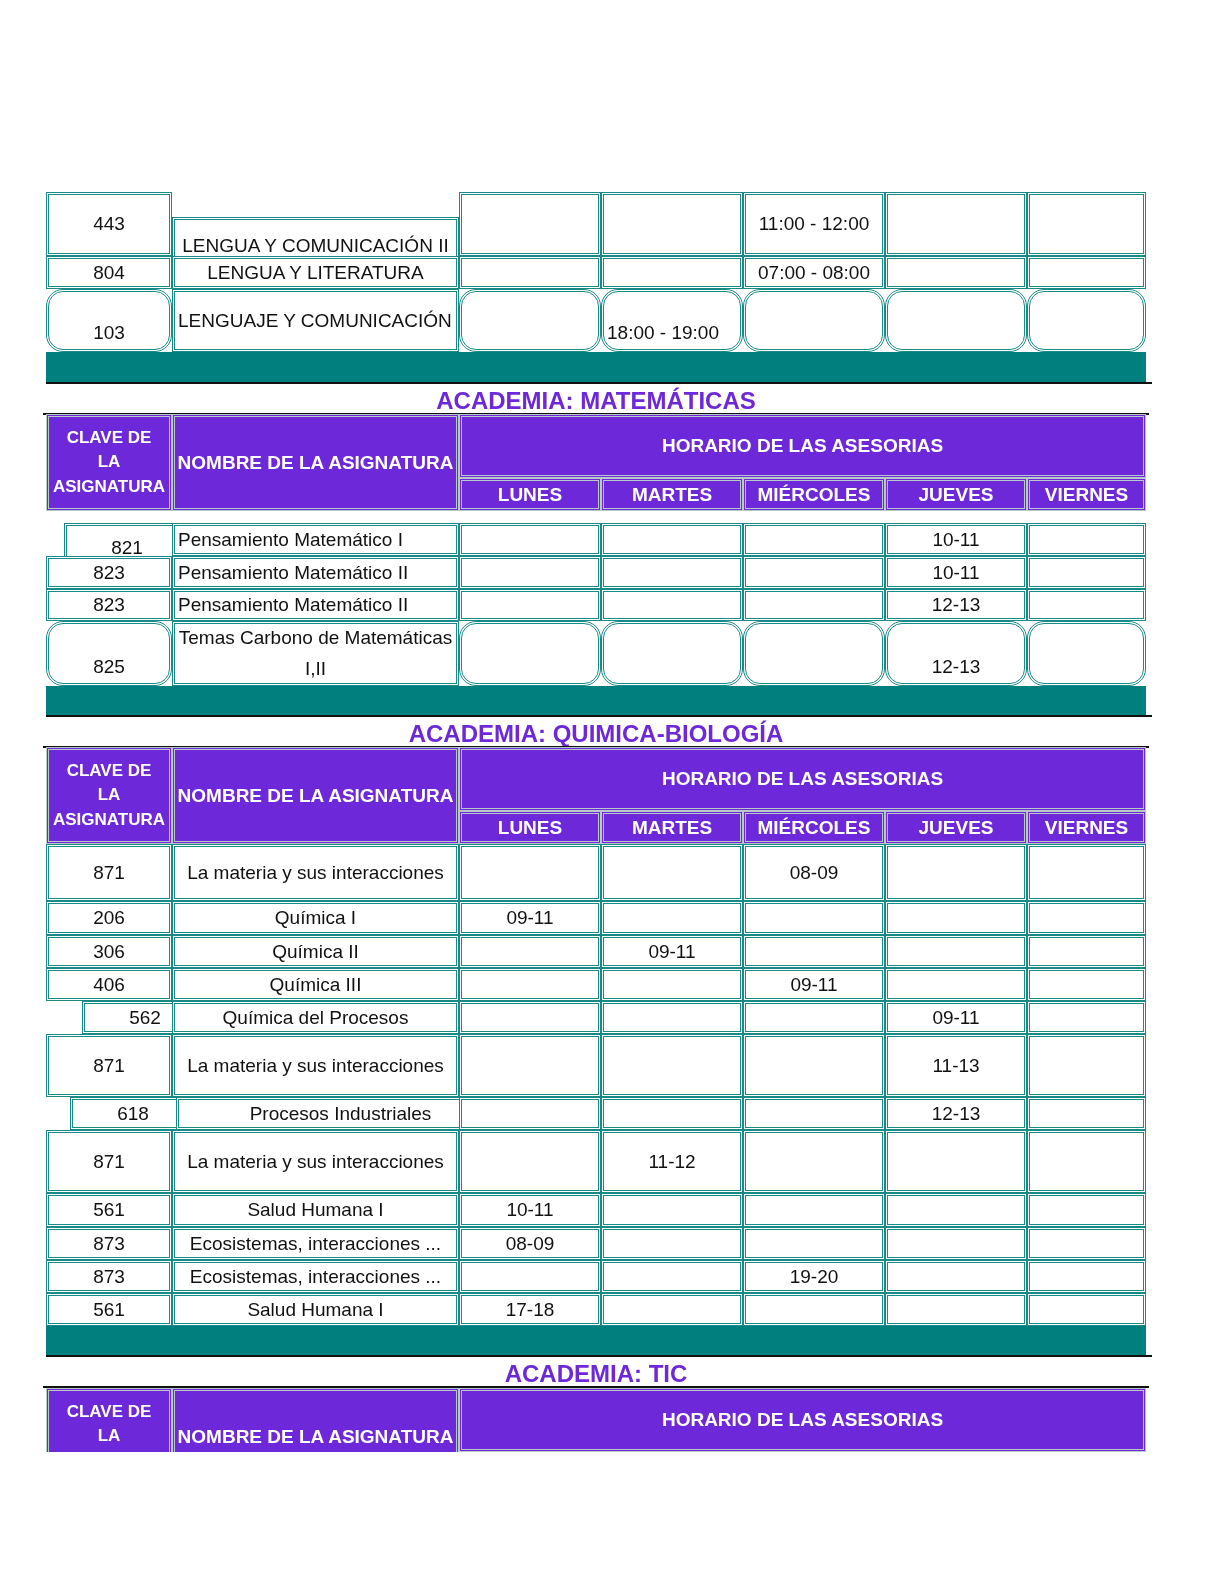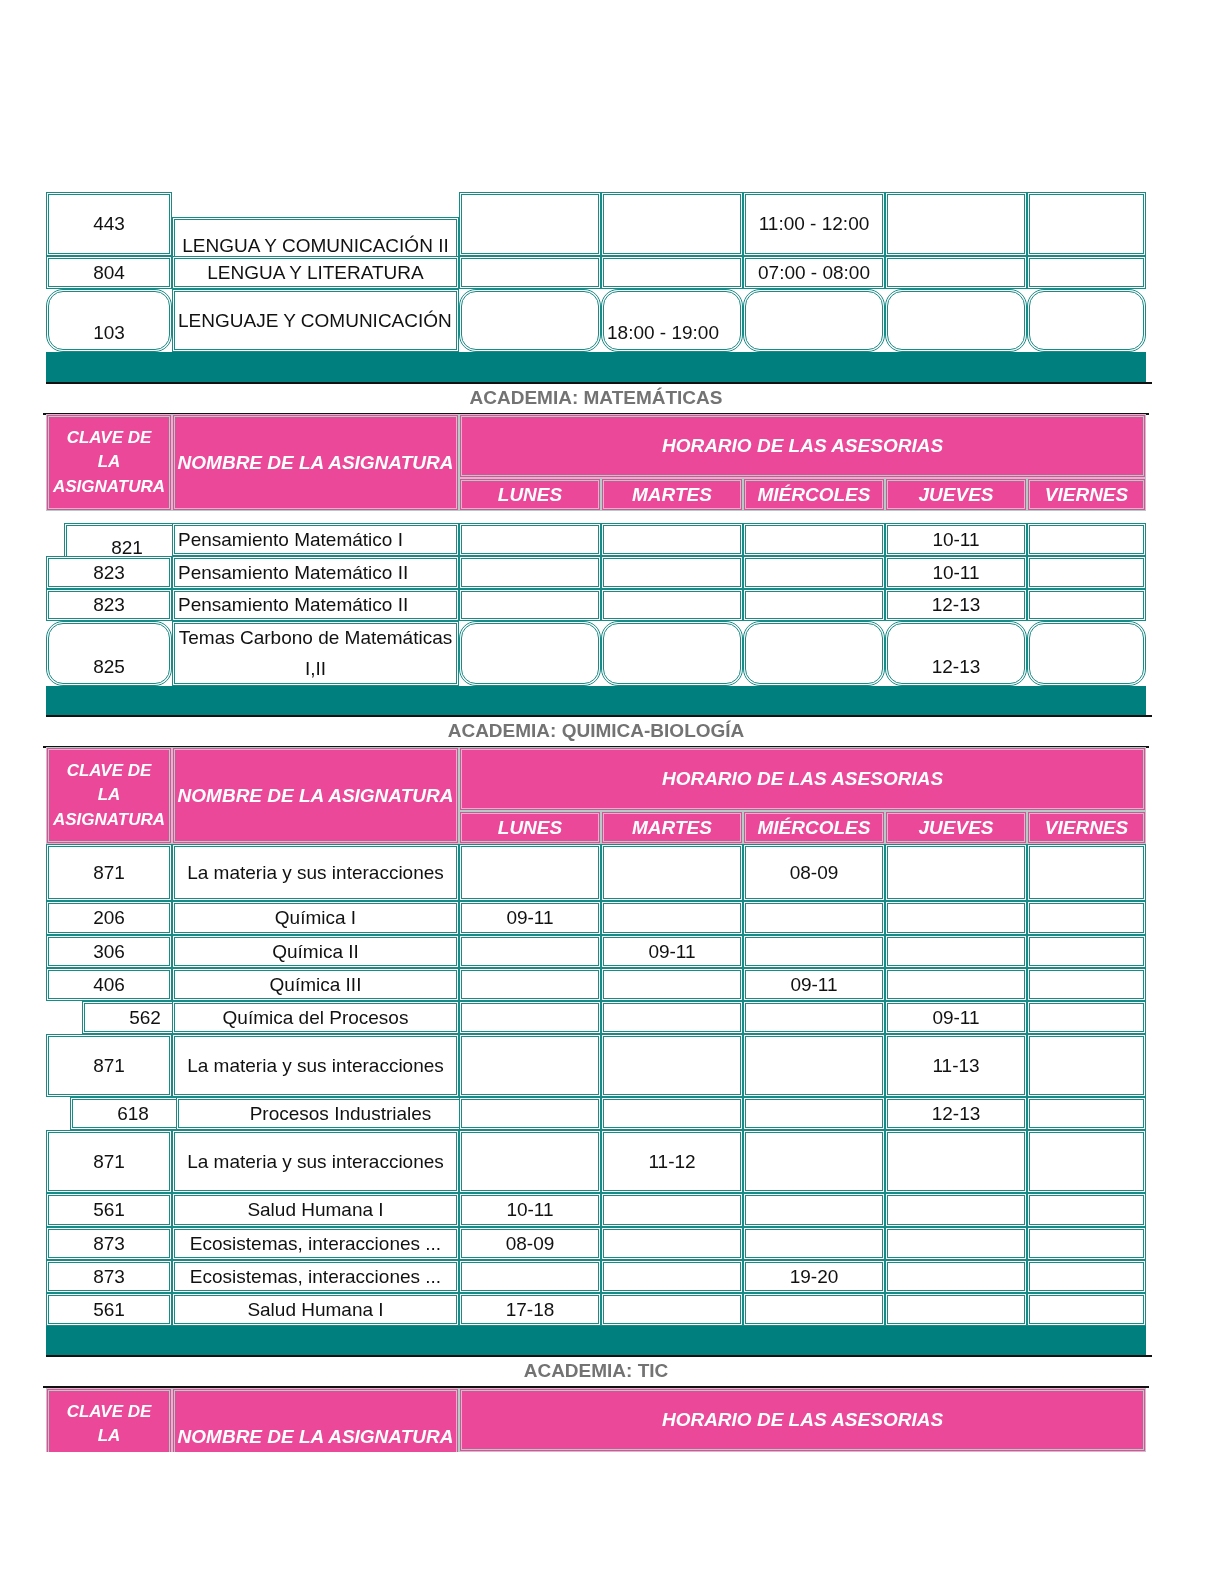--- a/index.html
+++ b/index.html
@@ -5,30 +5,30 @@
   html, body { margin:0; padding:0; background:#ffffff; }
   body { width:1224px; height:1584px; position:relative; overflow:hidden;
          font-family:"Liberation Sans", sans-serif; color:#111; }
   .abs { position:absolute; box-sizing:border-box; }
   .cell { position:absolute; box-sizing:border-box; background:#fff;
           border:3px double #1a8a86; font-size:19px; color:#111;
           display:flex; align-items:center; justify-content:center;
           text-align:center; line-height:1.55; padding:0 3px; white-space:nowrap; overflow:hidden; }
   .cell.left { justify-content:flex-start; }
   .cell.bottom { align-items:flex-end; padding-bottom:2px;border-radius:17px; }
-  .hcell { position:absolute; box-sizing:border-box; background:#ec4899;
+  .hcell { position:absolute; box-sizing:border-box; background:#6d28d9;
            border:3px double #b9c9c8; color:#fff; font-weight:bold;
            font-size:19px; display:flex; align-items:center; justify-content:center;
-           text-align:center; line-height:1.45;font-style:italic; }
+           text-align:center; line-height:1.45; }
   .hcell.small { font-size:17px; }
   .bar { position:absolute; left:46px; width:1100px; background:#007f7f; }
   .rule { position:absolute; left:46px; width:1100px; height:2px; background:#111; }
   .rule.wide { left:43px; width:1106px; }
   .section-title { position:absolute; left:46px; width:1100px; text-align:center;
-                   font-weight:bold; font-size:19px; color:#737373; }
+                   font-weight:bold; font-size:24px; color:#6d28d9; }
 </style>
 </head>
 <body>
 
 <div id="doc">
     <div class="cell" style="left: 46px; top: 192px; width: 126px; height: 64px;">443</div>
     <div class="cell" style="left: 172px; top: 196px; width: 287px; height: 57px; margin-top: 21px;">LENGUA Y COMUNICACIÓN II</div>
     <div class="cell" style="left: 459px; top: 192px; width: 142px; height: 64px;"></div>
     <div class="cell" style="left: 601px; top: 192px; width: 142px; height: 64px;"></div>
     <div class="cell" style="left: 743px; top: 192px; width: 142px; height: 64px;">11:00 - 12:00</div>

